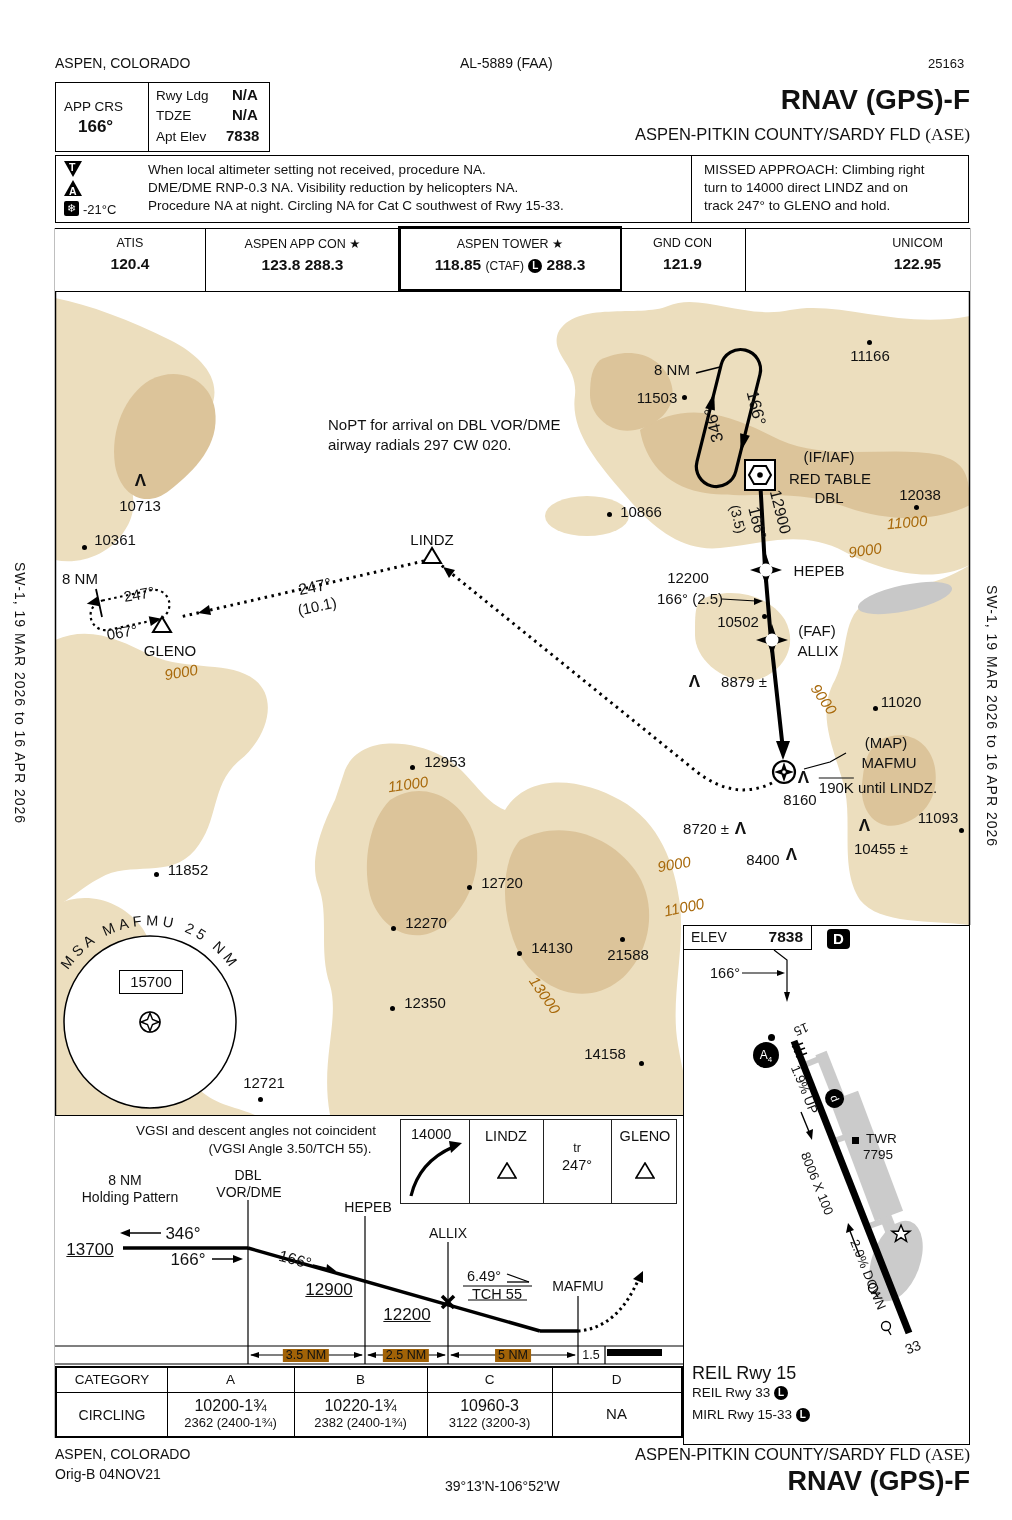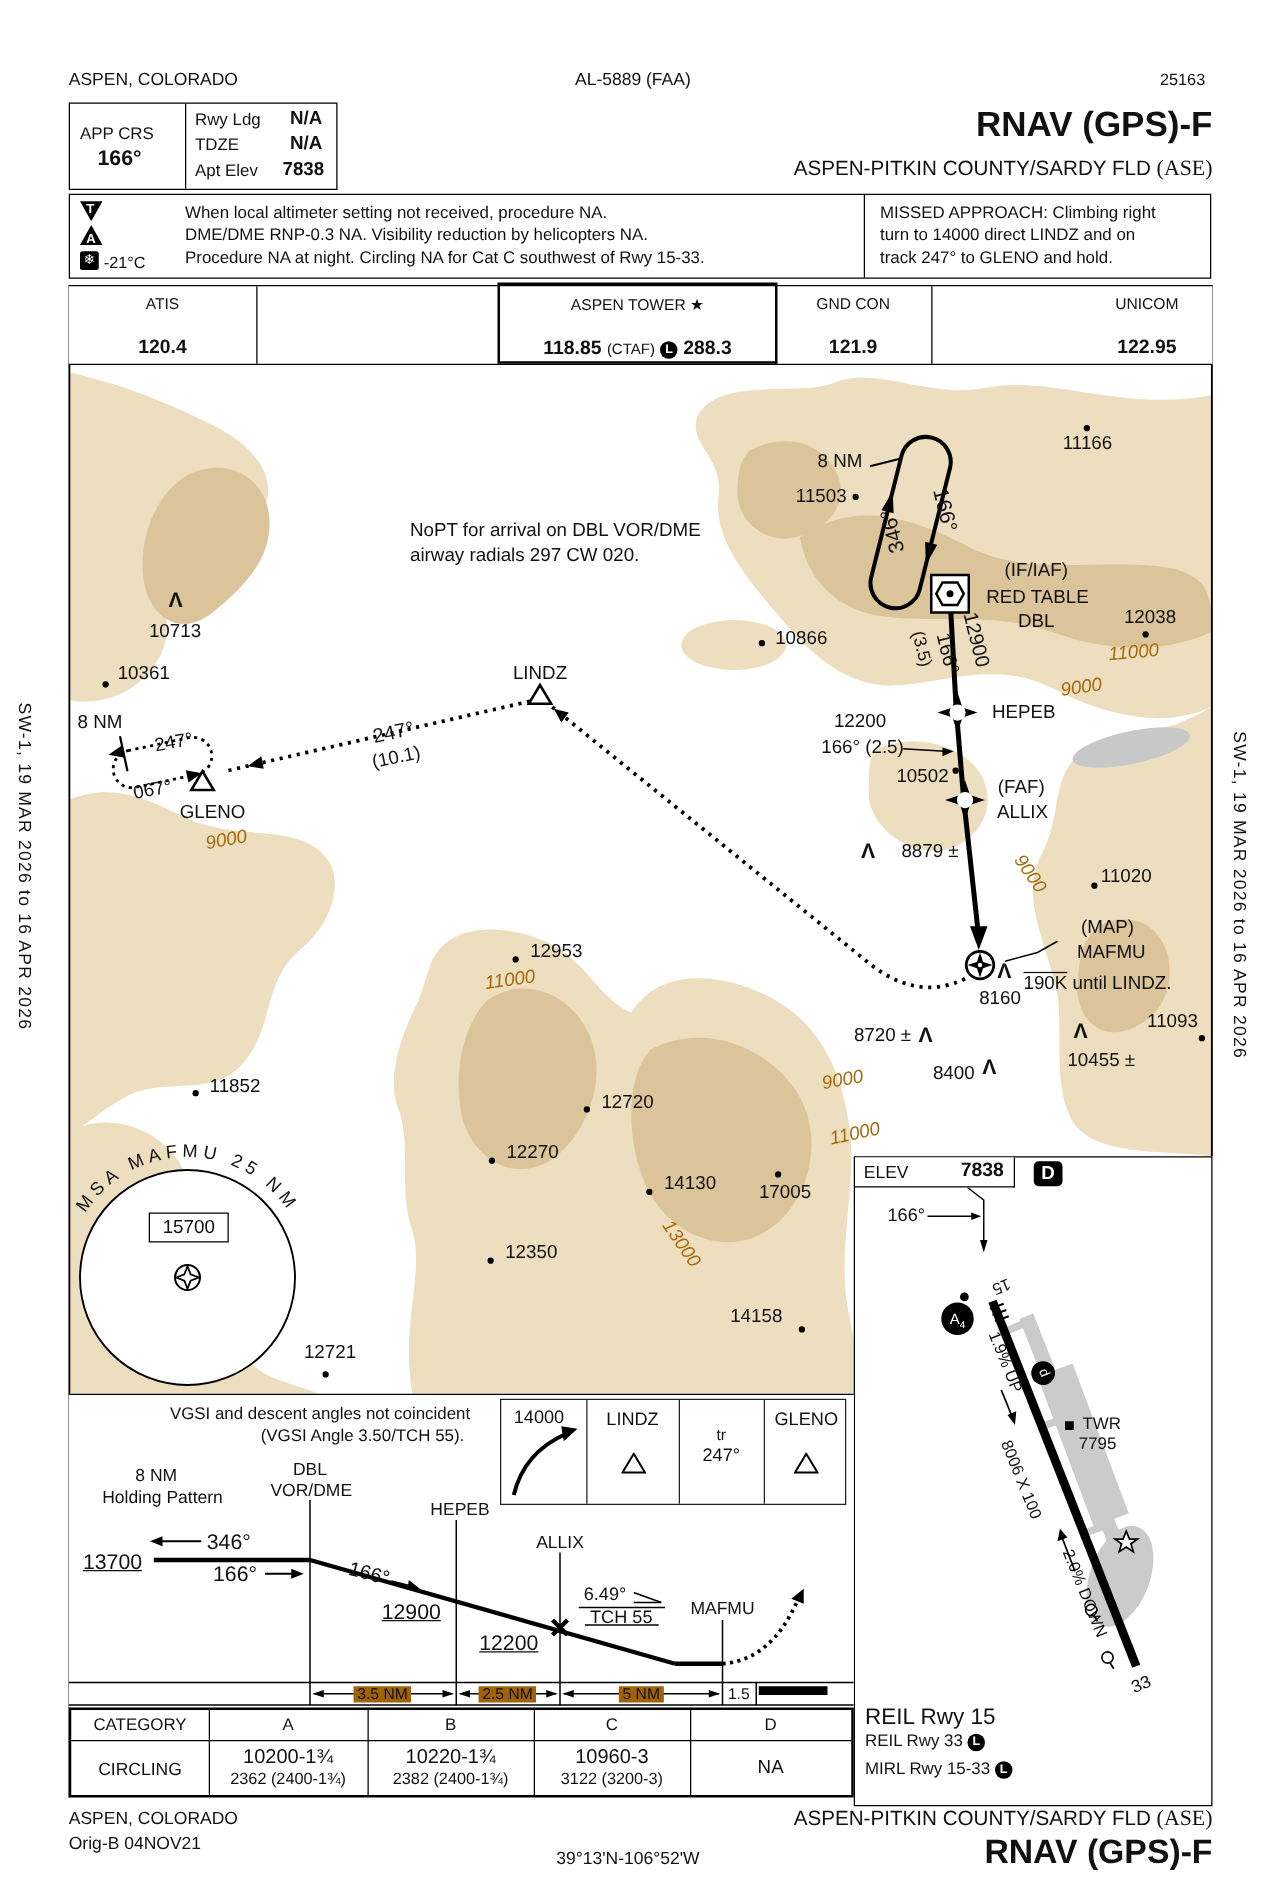--- a/index.html
+++ b/index.html
@@ -15,21 +15,21 @@
   .fix{font-size:15px}
   .ov{text-decoration:overline}
   
   .h-sm{font-size:14px}
   .box{border:1.5px solid #000;position:absolute;background:#fff}
   .bold{font-weight:bold}
   .rt{white-space:nowrap}
   
   .fcell{position:absolute;top:0;height:62px;border-right:1px solid #000;text-align:center}
   .fname{font-size:12.5px;margin-top:7px}
-  .fval{font-size:15.5px;font-weight:bold;margin-top:19px}
+  .fval{font-size:15.5px;font-weight:bold;margin-top:5px}
   .lcirc{display:inline-block;width:14px;height:14px;line-height:14px;border-radius:50%;
          background:#000;color:#fff;font-size:10px;font-weight:bold;text-align:center;vertical-align:1px}
   .small{font-size:12px;font-weight:normal}
   
   .nline{font-size:13.5px;line-height:18px;white-space:nowrap}
   .tri{position:absolute;width:0;height:0}
   .ticon{position:absolute;color:#fff;font-size:10.5px;font-weight:bold}
   .snow{position:absolute;width:15px;height:15px;background:#000;border-radius:2px;color:#fff;
         font-size:11px;line-height:15px;text-align:center}
   
@@ -161,21 +161,21 @@
       <div class="mlb spot" style="left: 938px; top: 817px; transform: translate(-50%, -50%);">11093</div>
       <div class="mdot" style="left: 961px; top: 830px;"></div>
       <div class="mlb spot" style="left: 445px; top: 761px; transform: translate(-50%, -50%);">12953</div>
       <div class="mdot" style="left: 412px; top: 767px;"></div>
       <div class="mlb spot" style="left: 502px; top: 882px; transform: translate(-50%, -50%);">12720</div>
       <div class="mdot" style="left: 469px; top: 887px;"></div>
       <div class="mlb spot" style="left: 426px; top: 922px; transform: translate(-50%, -50%);">12270</div>
       <div class="mdot" style="left: 393px; top: 928px;"></div>
       <div class="mlb spot" style="left: 552px; top: 947px; transform: translate(-50%, -50%);">14130</div>
       <div class="mdot" style="left: 519px; top: 953px;"></div>
-      <div class="mlb spot" style="left: 628px; top: 954px; transform: translate(-50%, -50%);">17005</div>
+      <div class="mlb spot" style="left: 628px; top: 954px; transform: translate(-50%, -50%);">21588</div>
       <div class="mdot" style="left: 622px; top: 939px;"></div>
       <div class="mlb spot" style="left: 425px; top: 1002px; transform: translate(-50%, -50%);">12350</div>
       <div class="mdot" style="left: 392px; top: 1008px;"></div>
       <div class="mlb spot" style="left: 605px; top: 1053px; transform: translate(-50%, -50%);">14158</div>
       <div class="mdot" style="left: 641px; top: 1063px;"></div>
       <div class="mlb spot" style="left: 264px; top: 1082px; transform: translate(-50%, -50%);">12721</div>
       <div class="mdot" style="left: 260px; top: 1099px;"></div>
       <div class="mlb spot" style="left: 188px; top: 869px; transform: translate(-50%, -50%);">11852</div>
       <div class="mdot" style="left: 156px; top: 874px;"></div>
       <div class="mlb obst" style="left: 140px; top: 480px; transform: translate(-50%, -50%);">Λ</div>
@@ -274,20 +274,24 @@
     <div class="abs nline" style="left:648px;top:5px">MISSED APPROACH:  Climbing right</div>
     <div class="abs nline" style="left:648px;top:23px">turn to 14000 direct LINDZ and on</div>
     <div class="abs nline" style="left:648px;top:41px">track 247° to GLENO and hold.</div>
   </div>
 
   <div class="abs" style="left:55px;top:228px;width:915px;height:62px;border-top:1.5px solid #000;border-bottom:1.5px solid #000;background:#fff;z-index:2">
     <div class="fcell" style="left:0;width:150px">
       <div class="fname">ATIS</div>
       <div class="fval">120.4</div>
     </div>
+    <div class="fcell" style="left:150px;width:195px">
+      <div class="fname">ASPEN APP CON ★</div>
+      <div class="fval">123.8  288.3</div>
+    </div>
     <div class="fcell" style="left:345px;width:220px">
       <div class="fname">ASPEN TOWER ★</div>
       <div class="fval">
         <span>118.85</span>
         <span class="small">(CTAF)</span>
         <span class="lcirc">L</span>
         <span>288.3</span>
       </div>
     </div>
     <div class="fcell" style="left:565px;width:125px">

